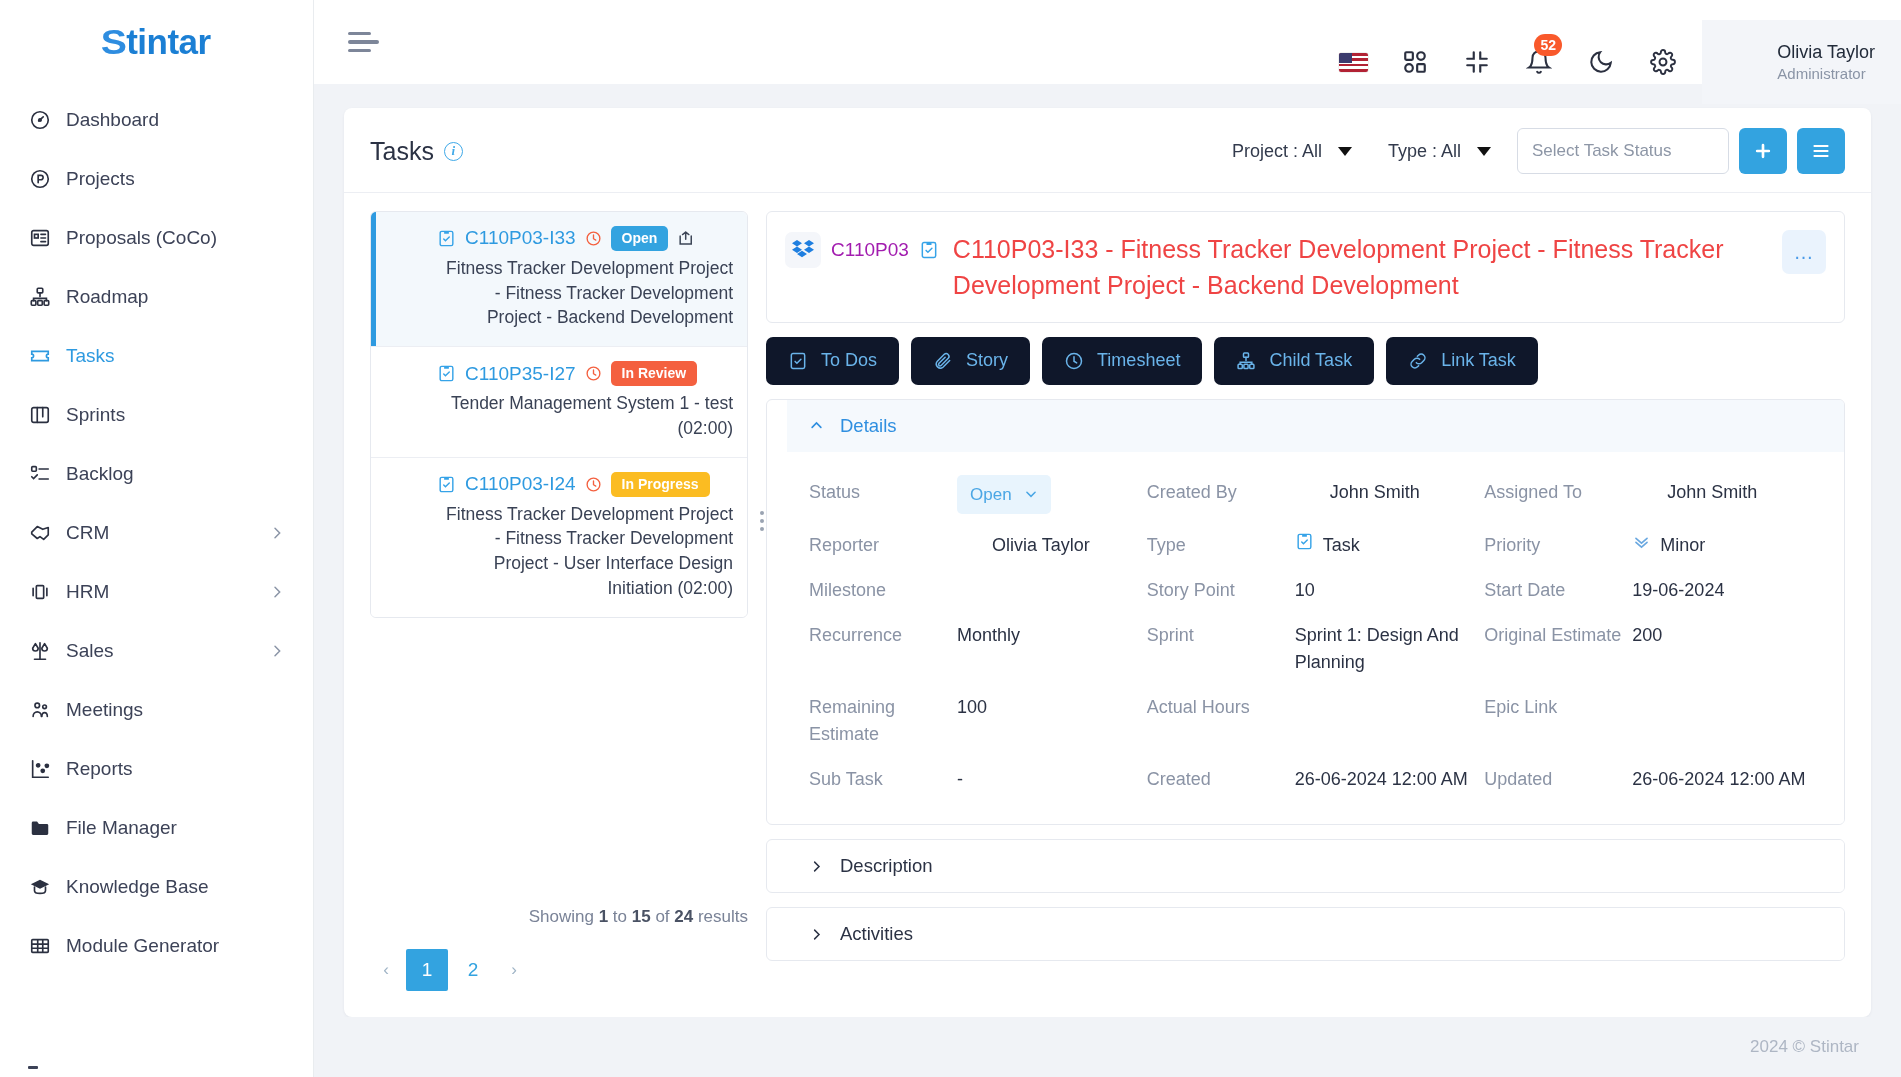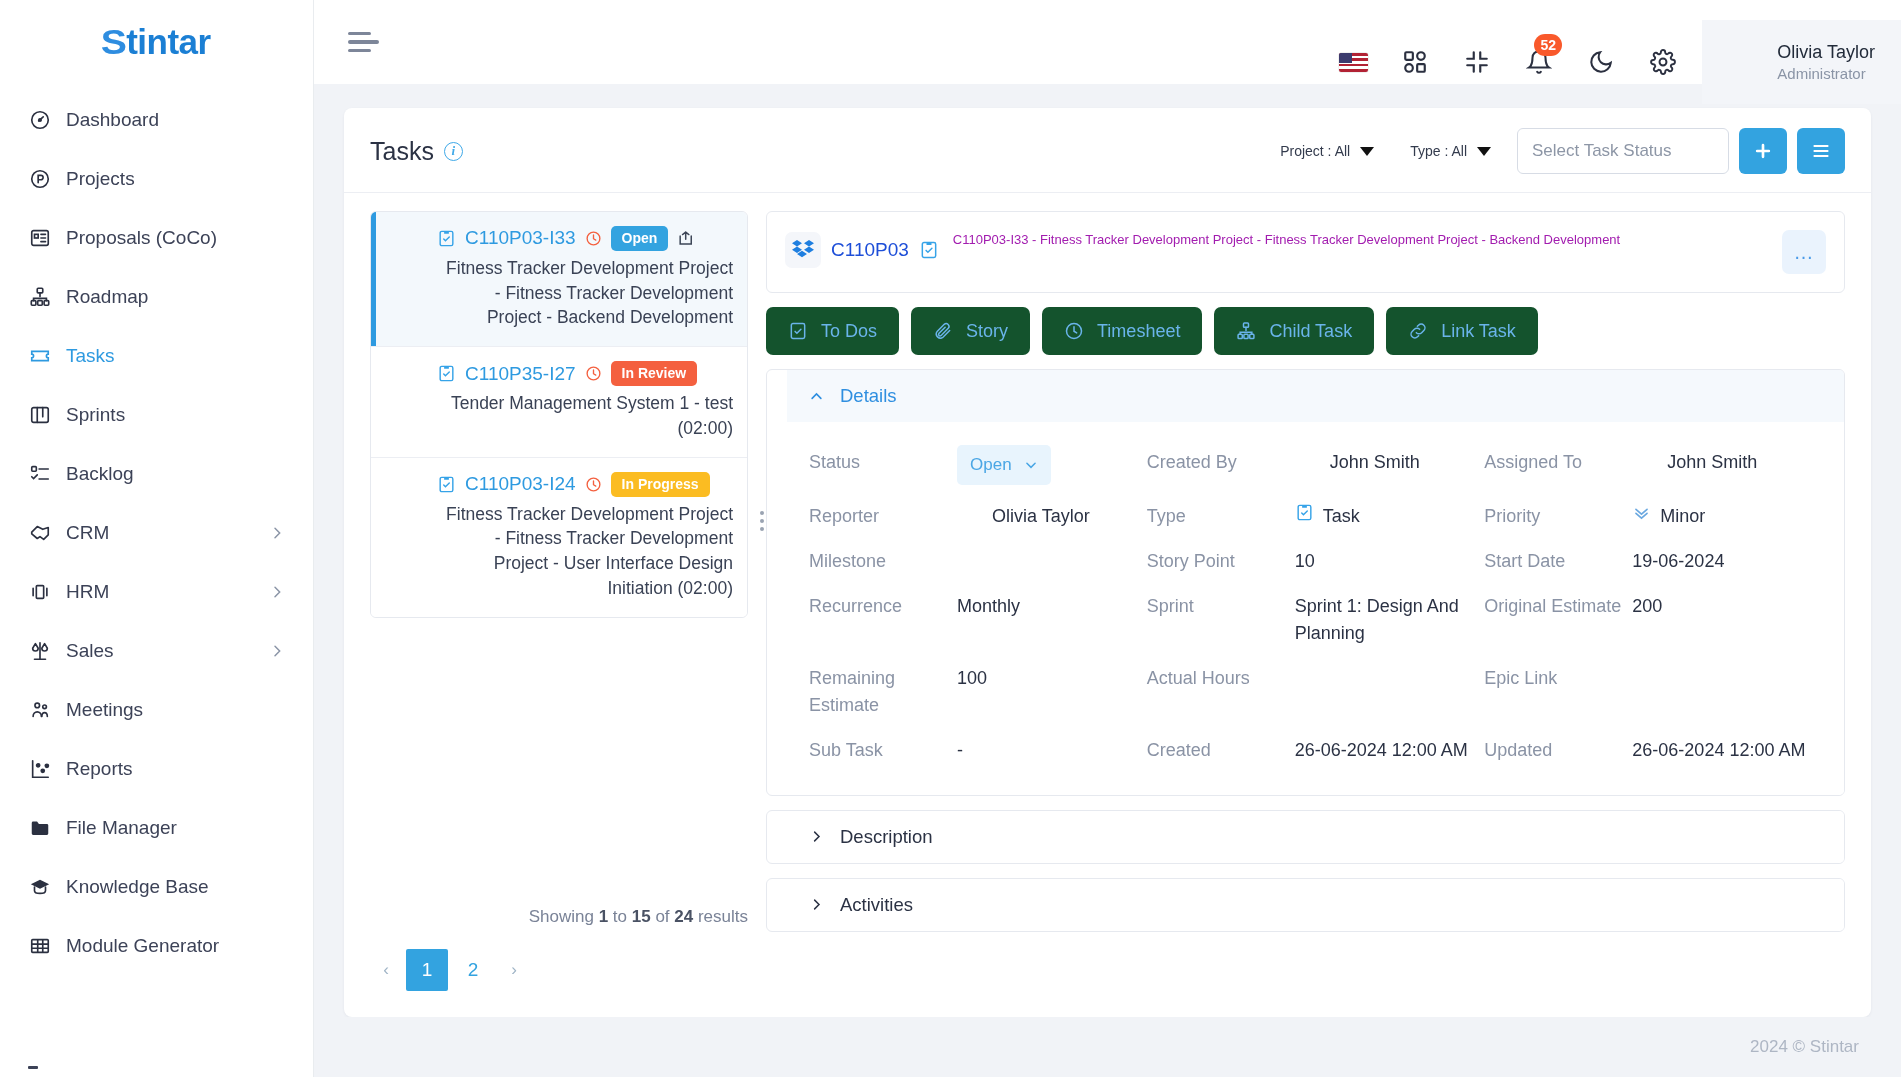--- a/index.html
+++ b/index.html
@@ -95,21 +95,21 @@
     border-bottom: 1px solid #eceef3; flex-shrink:0;
   }
   .page-title { font-size: 25px; color: #2b3244; display:flex; align-items:center; gap:10px;}
   .info-i {
     width: 19px; height:19px; border:1.6px solid #3fa9e8; border-radius:50%;
     color:#3fa9e8; font-size:13px; display:flex; align-items:center; justify-content:center;
     font-family:"Liberation Serif", serif; font-style:italic; font-weight:bold;
   }
   .head-right { margin-left: auto; display: flex; align-items: center; gap: 0; }
   .filter-drop {
-    display:flex; align-items:center; gap:10px; font-size: 14px; color:#333b4d;
+    display:flex; align-items:center; gap:16px; font-size: 18px; color:#333b4d;
     padding: 0 18px; cursor:pointer;
   }
   .caret { width:0;height:0;border-left:7px solid transparent;border-right:7px solid transparent;border-top:9px solid #111;}
   .status-input {
     width: 212px; height: 46px; border: 1px solid #d7dce5; border-radius: 6px;
     padding: 0 14px; font-size: 17px; color:#333; outline:none; margin-left:8px;
     font-family:"Liberation Sans", sans-serif; background:#fff;
   }
   .status-input::placeholder { color: #8d96a6; }
   .sq-btn {
@@ -169,35 +169,35 @@
   .detail-head {
     border:1px solid #e6e9ef; border-radius:6px; padding: 18px 18px;
     display:flex; align-items:flex-start; gap:14px;
   }
   .proj-chip { display:flex; align-items:center; gap:10px; flex-shrink:0; padding-top:2px;}
   .proj-logo {
     width:36px;height:36px;border-radius:7px;background:#f4f6fa;
     display:flex;align-items:center;justify-content:center;
   }
   .proj-logo svg{width:24px;height:24px;}
-  .proj-code { font-size:19px; color:#1d4ed8;}
+  .proj-code { font-size:19px; color:#a21caf;}
   .chip-tk { width:20px;height:20px;color:#36a3e8;display:flex;}
   .chip-tk svg{width:20px;height:20px;}
   .detail-title {
-    flex:1; font-size: 13px; color:#a21caf; line-height:1.45; padding-top:1px;
+    flex:1; font-size: 25px; color:#ef4444; line-height:1.45; padding-top:1px;
   }
   .more-btn {
     width:44px;height:44px;border-radius:7px;background:#eaf3fd;color:#4a9ae8;
     display:flex;align-items:center;justify-content:center;font-size:20px;letter-spacing:1px;
     cursor:pointer; flex-shrink:0;
   }
 
   .tabrow { display:flex; gap:12px; flex-wrap:wrap;}
   .tabbtn {
-    display:flex; align-items:center; gap:13px; background:#14532d; color:#6ab4ea;
+    display:flex; align-items:center; gap:13px; background:#0f172a; color:#6ab4ea;
     border-radius:7px; padding: 0 22px; height: 48px; font-size:18px; cursor:pointer;
   }
   .tabbtn svg { width:20px; height:20px; }
 
   .panel { border:1px solid #e6e9ef; border-radius:6px; overflow:hidden;padding-left:20px;}
   .panel-head {
     display:flex; align-items:center; gap:16px; padding: 15px 22px;
     background:#f5f9fd; color:#2f8fe0; font-size:18.5px; cursor:pointer;
   }
   .panel-head.plain { background:#fff; color:#2b3244; }

